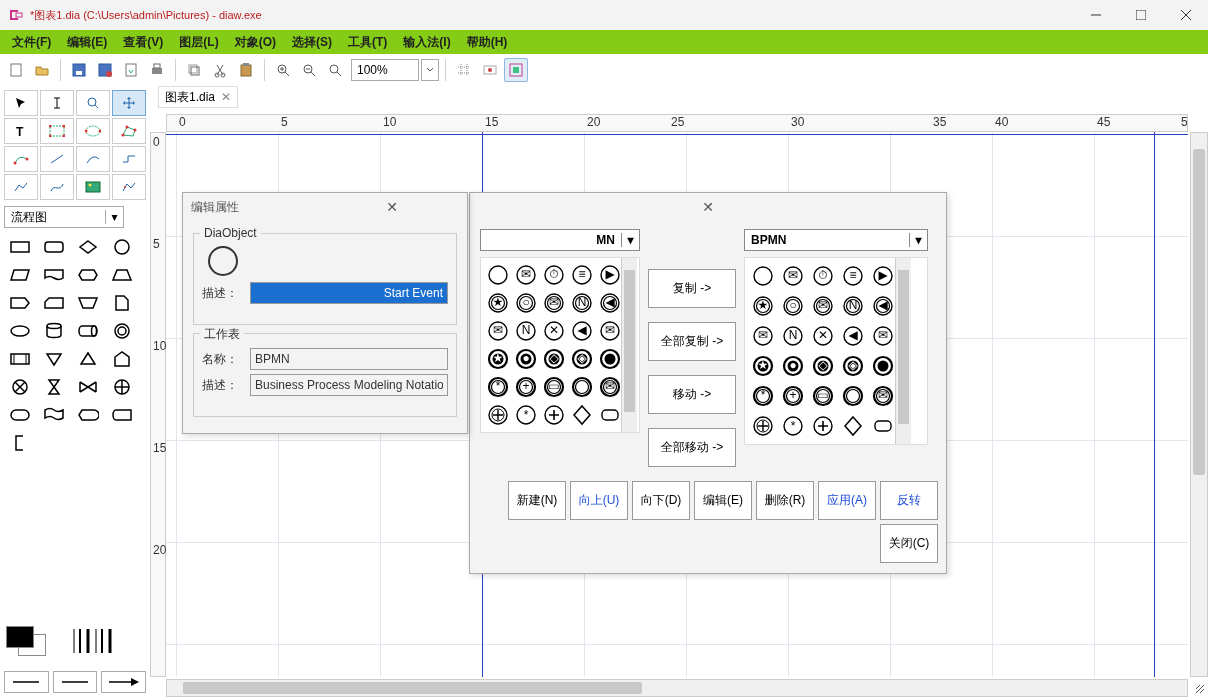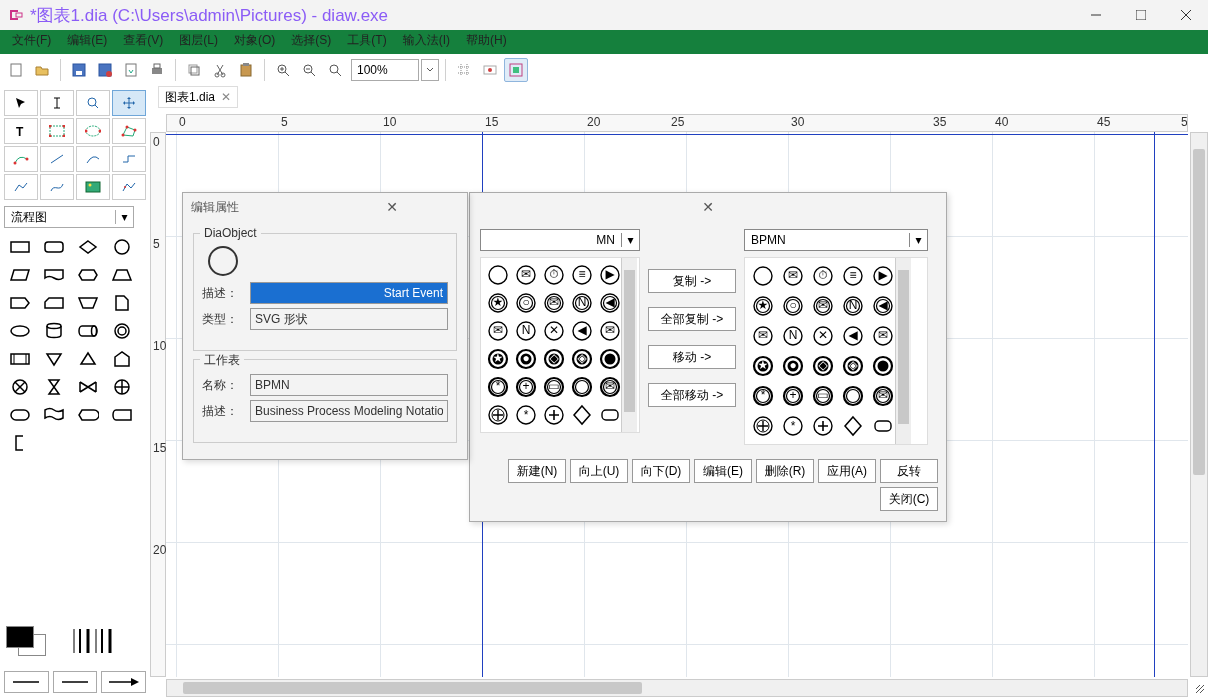--- a/index.html
+++ b/index.html
@@ -1,35 +1,35 @@
 <!DOCTYPE html>
 <html><head>
 <meta charset="utf-8">
 <style>
   * { box-sizing: border-box; margin: 0; padding: 0; font-family: "Microsoft YaHei", "Segoe UI", sans-serif; font-size: 12px; }
   body { background: #fff; width: 1208px; height: 697px; overflow: hidden; position: relative; }
   .titlebar { height: 30px; background: #f3f3f3; display: flex; align-items: center; padding-left: 8px; }
   .titlebar-icon { width: 16px; height: 16px; margin-right: 6px; color: #cc3388; }
-  .titlebar-title { color: #8b5cf6; flex: 1; font-size: 17px; }
+  .titlebar-title { color: #b91c1c; flex: 1; font-size: 11px; }
   .winbtn { width: 45px; height: 30px; display: flex; align-items: center; justify-content: center; color: #444; }
   .winbtn svg { width: 10px; height: 10px; }
-  .menubar { height: 24px; display: flex; align-items: flex-start; padding: 0 4px; background: #15803d; }
+  .menubar { height: 24px; display: flex; align-items: center; padding: 0 4px; background: #84cc16; font-weight: bold; }
   .menubar span { padding: 2px 8px; color: #222; }
   .toolbar { height: 32px; display: flex; align-items: center; gap: 2px; padding: 2px 4px; background: #fff; }
   .toolbar .sep { width: 1px; height: 22px; background: #d0d0d0; margin: 0 4px; }
   .tbtn { width: 24px; height: 24px; display: flex; align-items: center; justify-content: center; border: 1px solid transparent; border-radius: 2px; }
   .tbtn.active { background: #e0ecf8; border-color: #8fb5dd; }
   .zoom-combo { width: 68px; height: 22px; border: 1px solid #aaa; display: flex; align-items: center; padding: 0 5px; background: #fff; margin-left: 2px; }
   .zoom-dd { width: 18px; height: 22px; border: 1px solid #aaa; display: flex; align-items: center; justify-content: center; background: #fff; }
   .main { display: flex; height: calc(697px - 30px - 24px - 32px); }
   .toolbox { width: 150px; background: #fff; padding: 4px; display: flex; flex-direction: column; }
   .toolgrid { display: grid; grid-template-columns: repeat(4, 34px); gap: 2px; }
   .toolcell { width: 34px; height: 26px; border: 1px solid #ccc; display: flex; align-items: center; justify-content: center; background: #fff; }
   .toolcell.sel { background: #d6e8f7; border-color: #6fa6d8; }
-  .combo { width: 130px; height: 22px; border: 1px solid #aaa; display: flex; align-items: center; margin: 6px 0; background: #fff; }
+  .combo { width: 120px; height: 22px; border: 1px solid #aaa; display: flex; align-items: center; margin: 6px 0; background: #fff; }
   .combo span { flex: 1; padding: 0 6px; }
   .combo .dd { width: 18px; text-align: center; border-left: 1px solid #aaa; }
   .shapegrid { display: grid; grid-template-columns: repeat(4, 32px); gap: 2px; }
   .shapecell { width: 32px; height: 26px; display: flex; align-items: center; justify-content: center; }
   .bottom-tools { margin-top: auto; display: flex; gap: 24px; align-items: center; padding: 6px 2px; }
   .swatch { width: 40px; height: 30px; position: relative; }
   .swatch .bg { position: absolute; right: 0; bottom: 0; width: 28px; height: 22px; background: #fff; border: 1px solid #888; }
   .swatch .fg { position: absolute; left: 0; top: 0; width: 28px; height: 22px; background: #000; border: 1px solid #888; }
   .arrowrow { display: flex; gap: 4px; margin-top: 8px; }
   .arrowcell { flex: 1; height: 22px; border: 1px solid #aaa; display: flex; align-items: center; justify-content: center; }
@@ -55,27 +55,27 @@
   .dlg-close { width: 20px; text-align: center; color: #444; font-size: 14px; }
   .dlg-body { padding: 8px 10px; }
   .groupbox { border: 1px solid #ccc; margin: 4px 0 8px; padding: 10px 8px 16px; position: relative; }
   .groupbox > legend, .groupbox .legend { position: absolute; top: -8px; left: 6px; background: #f3f3f3; padding: 0 4px; color: #333; font-size: 12px; }
   .formrow { display: flex; align-items: center; margin: 4px 0; gap: 6px; }
   .formrow label { width: 42px; color: #333; }
   .formrow input { flex: 1; height: 22px; border: 1px solid #999; padding: 0 4px; background: #fff; font-size: 12px; }
   .formrow input.sel { background: #1a6fd1; color: #fff; text-align: right; }
   .formrow input[disabled] { background: #f3f3f3; color: #333; }
   .dlg-buttons { display: flex; justify-content: center; gap: 30px; padding: 6px 0 10px; }
-  .btn { min-width: 72px; height: 24px; border: 1px solid #999; background: #fff; padding: 0 10px; display: inline-flex; align-items: center; justify-content: center; }
-  .btn.disabled { color: #000000; }
+  .btn { min-width: 72px; height: 39px; border: 1px solid #999; background: #fff; padding: 0 10px; display: inline-flex; align-items: center; justify-content: center; }
+  .btn.disabled { color: #1d4ed8; }
   .start-ev { width: 30px; height: 30px; border: 2px solid #333; border-radius: 50%; margin: 2px 0 6px 6px; }
 
   .dialog2 .dlg-body { display: flex; gap: 8px; }
   .bpmn-panel { display: flex; flex-direction: column; }
-  .bpmn-combo { height: 22px; border: 1px solid #888; background: #fff; display: flex; align-items: center; width: 170px; }
+  .bpmn-combo { height: 22px; border: 1px solid #888; background: #fff; display: flex; align-items: center; width: 170px; font-weight: bold; }
   .bpmn-combo span { flex: 1; padding: 0 6px; }
   .bpmn-combo .dd { width: 18px; text-align: center; border-left: 1px solid #888; }
   .bpmn-grid-wrap { display: flex; border: 1px solid #ddd; margin-top: 6px; background: #fff; }
   .bpmn-grid { width: 150px; padding: 4px; display: grid; grid-template-columns: repeat(5, 28px); gap: 2px; }
   .bpmn-grid .c { width: 28px; height: 28px; display: flex; align-items: center; justify-content: center; }
   .bpmn-scroll { width: 16px; background: #eee; border-left: 1px solid #ccc; position: relative; }
   .bpmn-scroll .thumb { position: absolute; top: 12px; bottom: 20px; left: 2px; right: 2px; background: #c8c8c8; }
   .mid-btns { display: flex; flex-direction: column; gap: 14px; padding-top: 40px; }
   .mid-btns .btn { width: 88px; }
   .dlg2-bottom { display: flex; gap: 4px; padding: 6px 8px 10px; justify-content: flex-end; flex-wrap: wrap; }
@@ -1040,24 +1040,20 @@
     <span class="dlg-close">✕</span>
   </div>
   <div class="dlg-body">
     <div class="groupbox">
       <div class="legend">DiaObject</div>
       <div class="start-ev"></div>
       <div class="formrow">
         <label>描述：</label>
         <input class="sel" value="Start Event" style="">
       </div>
-      <div class="formrow">
-        <label>类型：</label>
-        <input disabled="" value="SVG 形状" style="">
-      </div>
     </div>
     <div class="groupbox">
       <div class="legend">工作表</div>
       <div class="formrow">
         <label>名称：</label>
         <input disabled="" value="BPMN" style="">
       </div>
       <div class="formrow">
         <label>描述：</label>
         <input disabled="" value="Business Process Modeling Notation" style="">

